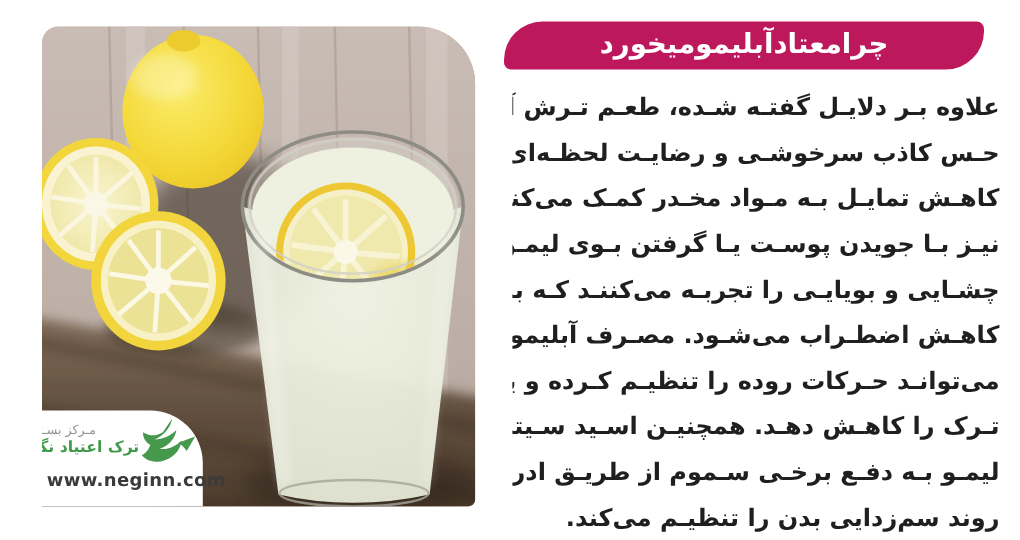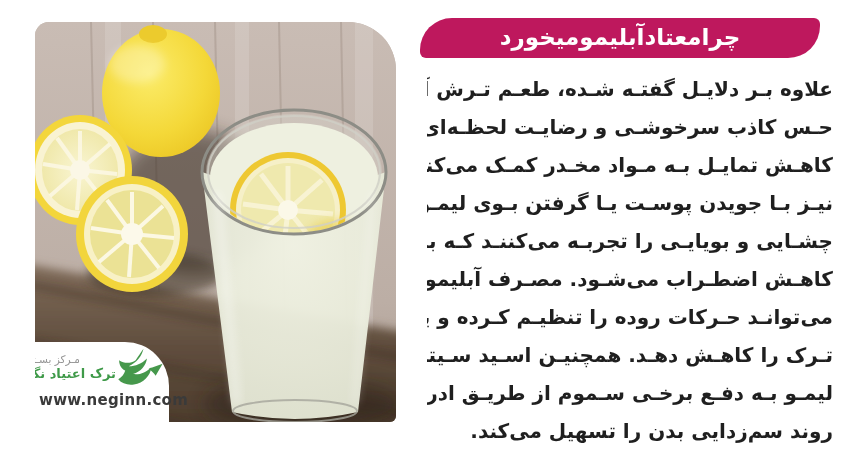--- a/index.html
+++ b/index.html
@@ -193,16 +193,16 @@
   <div class="article">
     <div class="tline">علاوه بـر دلایـل گفتـه شـده، طعـم تـرش آبلیمـو می‌توانـد</div>
     <div class="tline">حـس کاذب سرخوشـی و رضایـت لحظـه‌ای ایجـاد کنـد که به</div>
     <div class="tline">کاهـش تمایـل بـه مـواد مخـدر کمـک می‌کنـد. برخـی افـراد</div>
     <div class="tline">نیـز بـا جویدن پوسـت یـا گرفتن بـوی لیمـو، تحریـک حواس</div>
     <div class="tline">چشـایی و بویایـی را تجربـه می‌کننـد کـه باعـث تمرکـز ذهن و</div>
     <div class="tline">کاهـش اضطـراب می‌شـود. مصـرف آبلیمو بـه همـراه آب گرم</div>
     <div class="tline">می‌توانـد حـرکات روده را تنظیـم کـرده و یبوسـت ناشـی از</div>
     <div class="tline">تـرک را کاهـش دهـد. همچنیـن اسـید سـیتریک موجـود در</div>
     <div class="tline">لیمـو بـه دفـع برخـی سـموم از طریـق ادرار کمـک می‌کنـد و</div>
-    <div class="tline last">روند سم‌زدایی بدن را تسهیل می‌کند.</div>
+    <div class="tline last">روند سم‌زدایی بدن را تنظیـم می‌کند.</div>
   </div>
 
 </div>
 
 </body></html>

